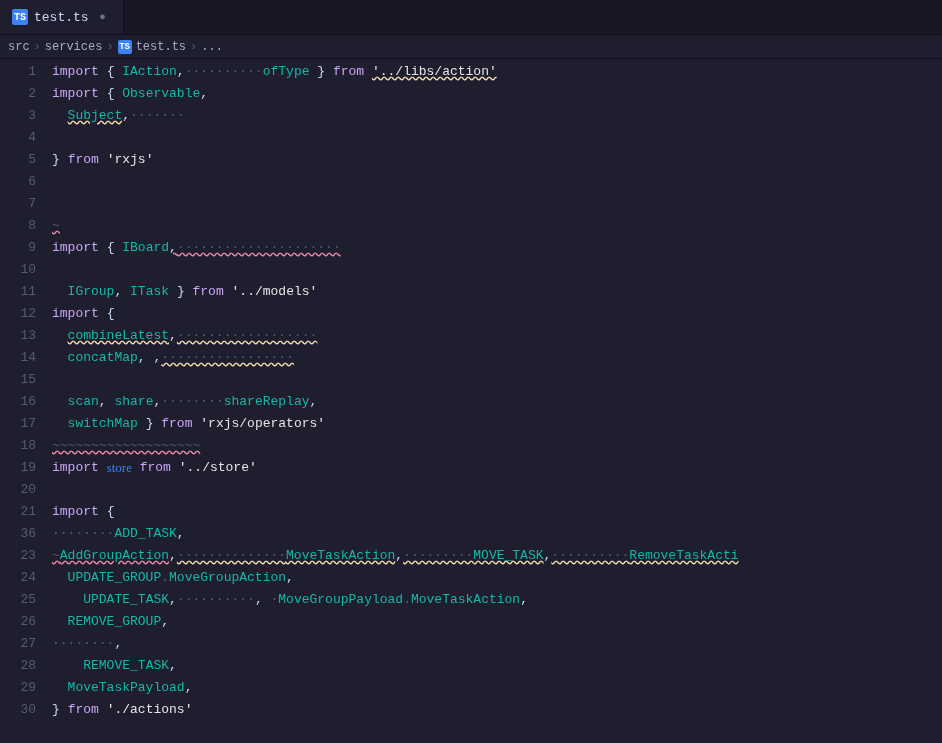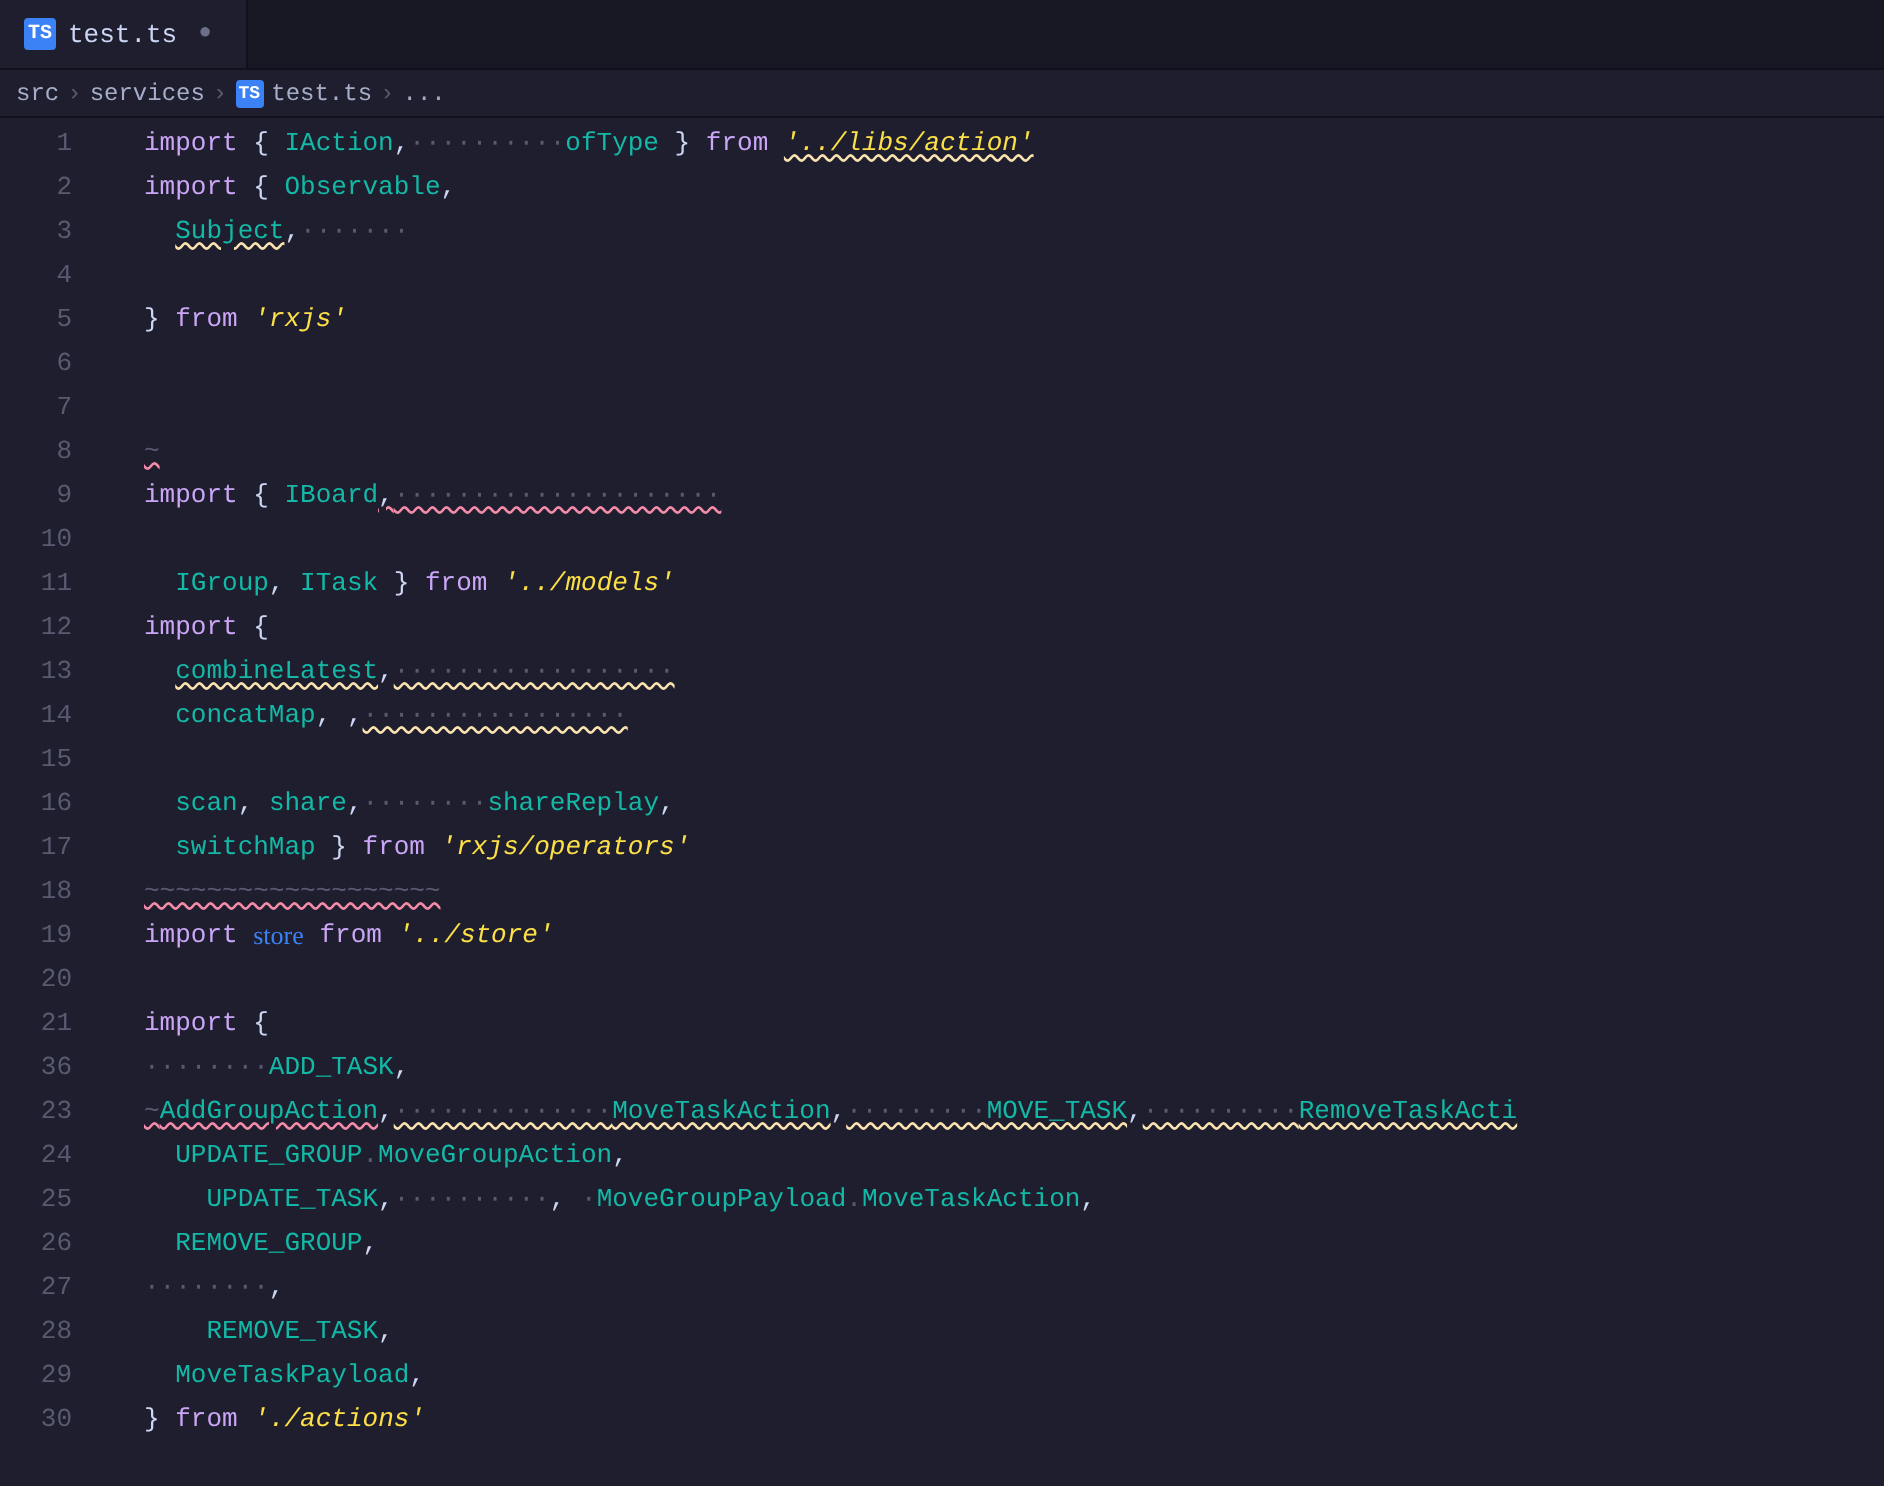--- a/index.html
+++ b/index.html
@@ -99,33 +99,32 @@
       line-height: 22px;
       user-select: none;
       background: #1e1e2e;
       padding-top: 2px;
     }
     .code-area {
       flex: 1;
       padding: 2px 0 0 8px;
       overflow-x: auto;
       overflow-y: auto;
-      margin-left: 20px;
     }
     .code-line {
       line-height: 22px;
       white-space: pre;
       display: flex;
       align-items: center;
     }
     
     .kw { color: #cba6f7; } 
     .bracket { color: #cdd6f4; }
     .identifier { color: #3b82f6; font-family: Liberation Serif, serif; }
-    .string { color: #fde047; font-style: italic; }
+    .string { color: #e5e5e5; }
     .type { color: #14b8a6; } 
     .comma { color: #cdd6f4; }
     .squiggle-red { text-decoration: underline wavy #f38ba8; }
     .squiggle-yellow { text-decoration: underline wavy #f9e2af; }
     .dim { color: #585b70; }
     
     ::-webkit-scrollbar { width: 8px; height: 8px; }
     ::-webkit-scrollbar-track { background: #1e1e2e; }
     ::-webkit-scrollbar-thumb { background: #45475a; border-radius: 4px; }
   </style>

